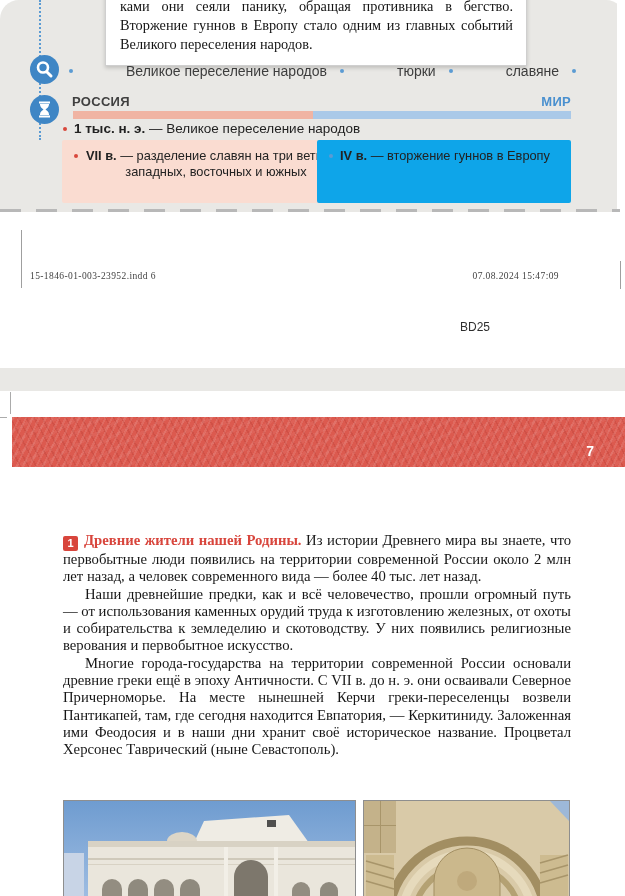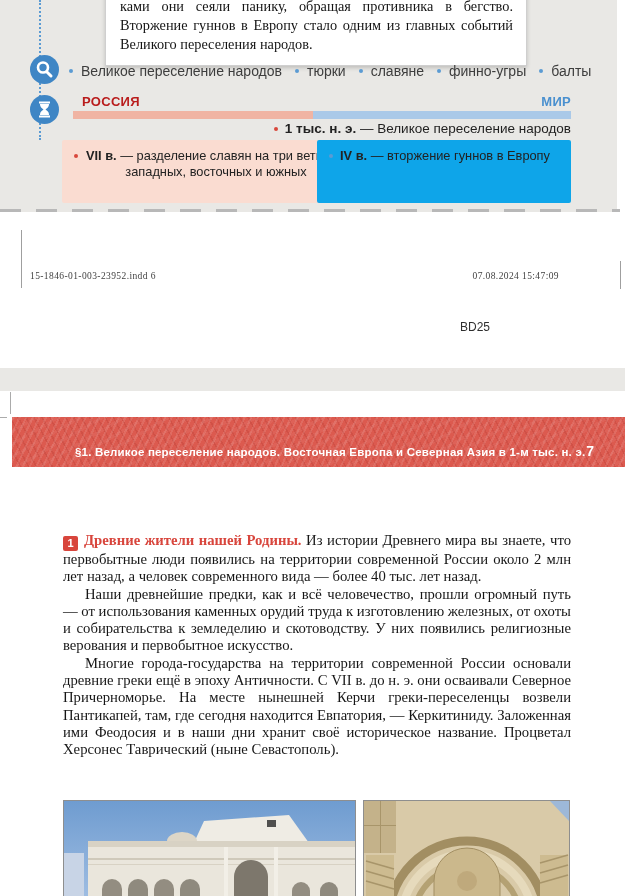--- a/index.html
+++ b/index.html
@@ -1,45 +1,45 @@
 <!DOCTYPE html>
 <html><head>
 <meta charset="utf-8">
 <style>
   html,body{margin:0;padding:0;background:#fff;}
   .screen{position:relative;width:625px;height:896px;background:#ffffff;overflow:hidden;
-          font-family:"Liberation Sans","DejaVu Sans",sans-serif;}
+          font-family:"Liberation Sans","DejaVu Sans",sans-serif;border-radius:19px;}
 
   
   .page-top{position:absolute;left:0;top:0;width:617px;height:212px;background:#e9e8e5;}
   .dotted-line{position:absolute;left:39px;top:0;height:140px;width:0;border-left:2px dotted #5b9bd3;}
   .textbox{position:absolute;left:105px;top:-14px;width:422px;box-sizing:border-box;
            background:#fff;border:1px solid #cfcfcf;border-top:none;
            box-shadow:0 2px 4px rgba(0,0,0,.18);padding:11px 13px 11px 14px;}
   .textbox p{margin:0;font-family:"Liberation Serif","DejaVu Serif",serif;
              font-size:14.3px;line-height:19px;color:#141414;text-align:justify;}
   .icon-circle{position:absolute;width:29px;height:29px;border-radius:50%;
                background:#3f86c5;display:flex;align-items:center;justify-content:center;}
   .icon-circle.mag{left:30px;top:55px;}
   .icon-circle.hg{left:30px;top:95px;}
   .icon-circle svg{display:block;}
 
   .keywords{position:absolute;left:69px;top:63px;width:520px;display:flex;align-items:center;
             font-size:14px;color:#3d3d3d;white-space:nowrap;}
-  .kw-item{display:inline-flex;align-items:center;margin-right:13px;}
+  .kw-item{display:inline-flex;align-items:center;margin-right:13px;gap:45px;}
   .kw-dot{width:4px;height:4px;border-radius:50%;background:#5b9bd3;margin-right:8px;flex:0 0 auto;}
 
   .tl-label{position:absolute;top:94px;font-size:13px;font-weight:bold;letter-spacing:.3px;}
-  .tl-label.russia{left:82px;color:#b91c1c;}
+  .tl-label.russia{left:72px;color:#404040;}
   .tl-label.world{right:46px;color:#4a90cf;}
   .tl-bar{position:absolute;left:73px;top:111px;width:498px;height:8px;display:flex;}
   .tl-bar .seg-russia{width:240px;background:#f0b4a3;}
   .tl-bar .seg-world{flex:1;background:#aac9e8;}
 
-  .tl-center{position:absolute;left:63px;top:121px;width:508px;text-align:right;
+  .tl-center{position:absolute;left:63px;top:121px;width:508px;text-align:left;
              font-size:13.5px;color:#222;}
   .bullet{display:inline-block;width:4px;height:4px;border-radius:50%;vertical-align:middle;
           margin-right:7px;}
   .bullet.red{background:#d8473c;}
   .bullet.blue{background:#5b9bd3;}
 
   .tl-box{position:absolute;top:140px;height:63px;box-sizing:border-box;border-radius:2px;
           padding:8px 9px 6px 12px;font-size:12.8px;line-height:16px;color:#222;overflow:hidden;}
   .tl-box.russia-box{left:62px;width:294px;background:#fadcd1;text-align:center;}
   .tl-box.world-box{left:317px;width:254px;background:#0ea5e9;}
@@ -179,21 +179,20 @@
     <span class="print-date">07.08.2024   15:47:09</span>
   </div>
   <div class="bd-code">BD25</div>
 
   <div class="gray-band"></div>
 
   <div class="crop p7-v"></div>
   <div class="crop p7-h"></div>
 
   <header class="chapter-bar">
-    <span class="chapter-title">§1. Великое переселение народов. Восточная Европа и Северная Азия в 1-м тыс. н. э.</span>
     <span class="page-number">7</span>
   </header>
 
   <div class="body-text">
     <p class="para">
       <span class="badge">1</span><span class="section-title">Древние жители нашей Родины.</span> <span>Из истории Древнего мира вы знаете, что первобытные люди появились на территории современной России около 2 млн лет назад, а человек современного вида — более 40 тыс. лет назад.</span>
     </p>
     <p class="para">Наши древнейшие предки, как и всё человечество, прошли огромный путь — от использования каменных орудий труда к изготовлению железных, от охоты и собирательства к земледелию и скотоводству. У них появились религиозные верования и первобытное искусство.</p>
     <p class="para">Многие города-государства на территории современной России основали древние греки ещё в эпоху Античности. С VII в. до н. э. они осваивали Северное Причерноморье. На месте нынешней Керчи греки-переселенцы возвели Пантикапей, там, где сегодня находится Евпатория, — Керкитиниду. Заложенная ими Феодосия и в наши дни хранит своё историческое название. Процветал Херсонес Таврический (ныне Севастополь).</p>
   </div>

